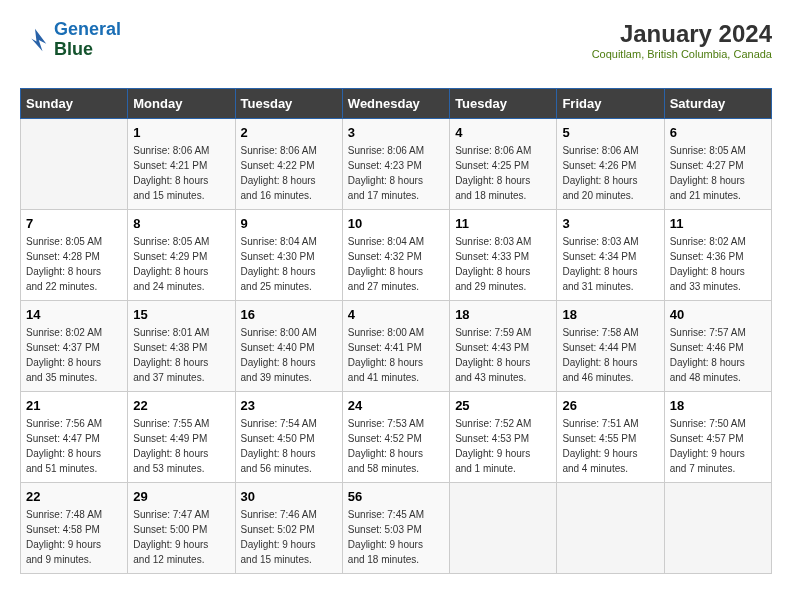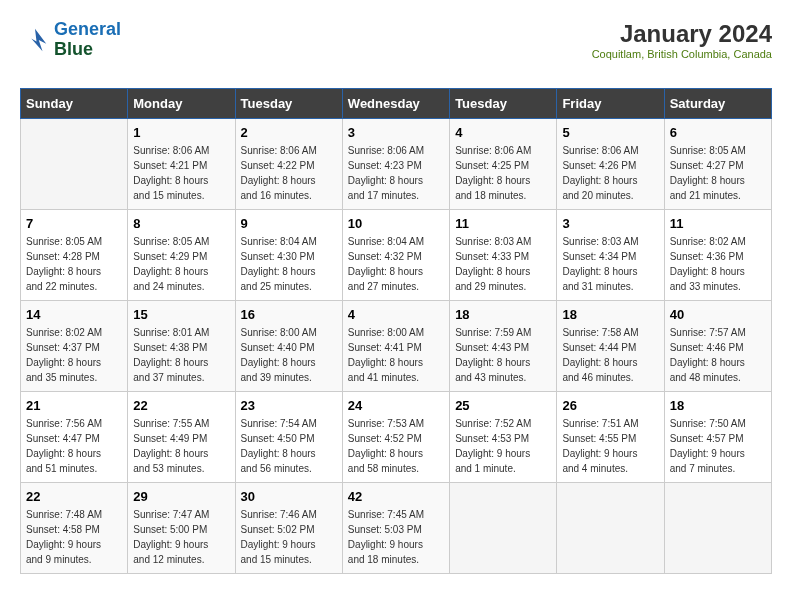--- a/index.html
+++ b/index.html
@@ -245,21 +245,21 @@
         </td>
         <td>
           <span class="day-num">29</span>
           <div class="day-info">Sunrise: 7:47 AM<br>Sunset: 5:00 PM<br>Daylight: 9 hours<br>and 12 minutes.</div>
         </td>
         <td>
           <span class="day-num">30</span>
           <div class="day-info">Sunrise: 7:46 AM<br>Sunset: 5:02 PM<br>Daylight: 9 hours<br>and 15 minutes.</div>
         </td>
         <td>
-          <span class="day-num">42</span>
+          <span class="day-num">56</span>
           <div class="day-info">Sunrise: 7:45 AM<br>Sunset: 5:03 PM<br>Daylight: 9 hours<br>and 18 minutes.</div>
         </td>
         <td class="empty-cell"></td>
         <td class="empty-cell"></td>
         <td class="empty-cell"></td>
       </tr>
     </tbody>
 </table>
 
 </body></html>

